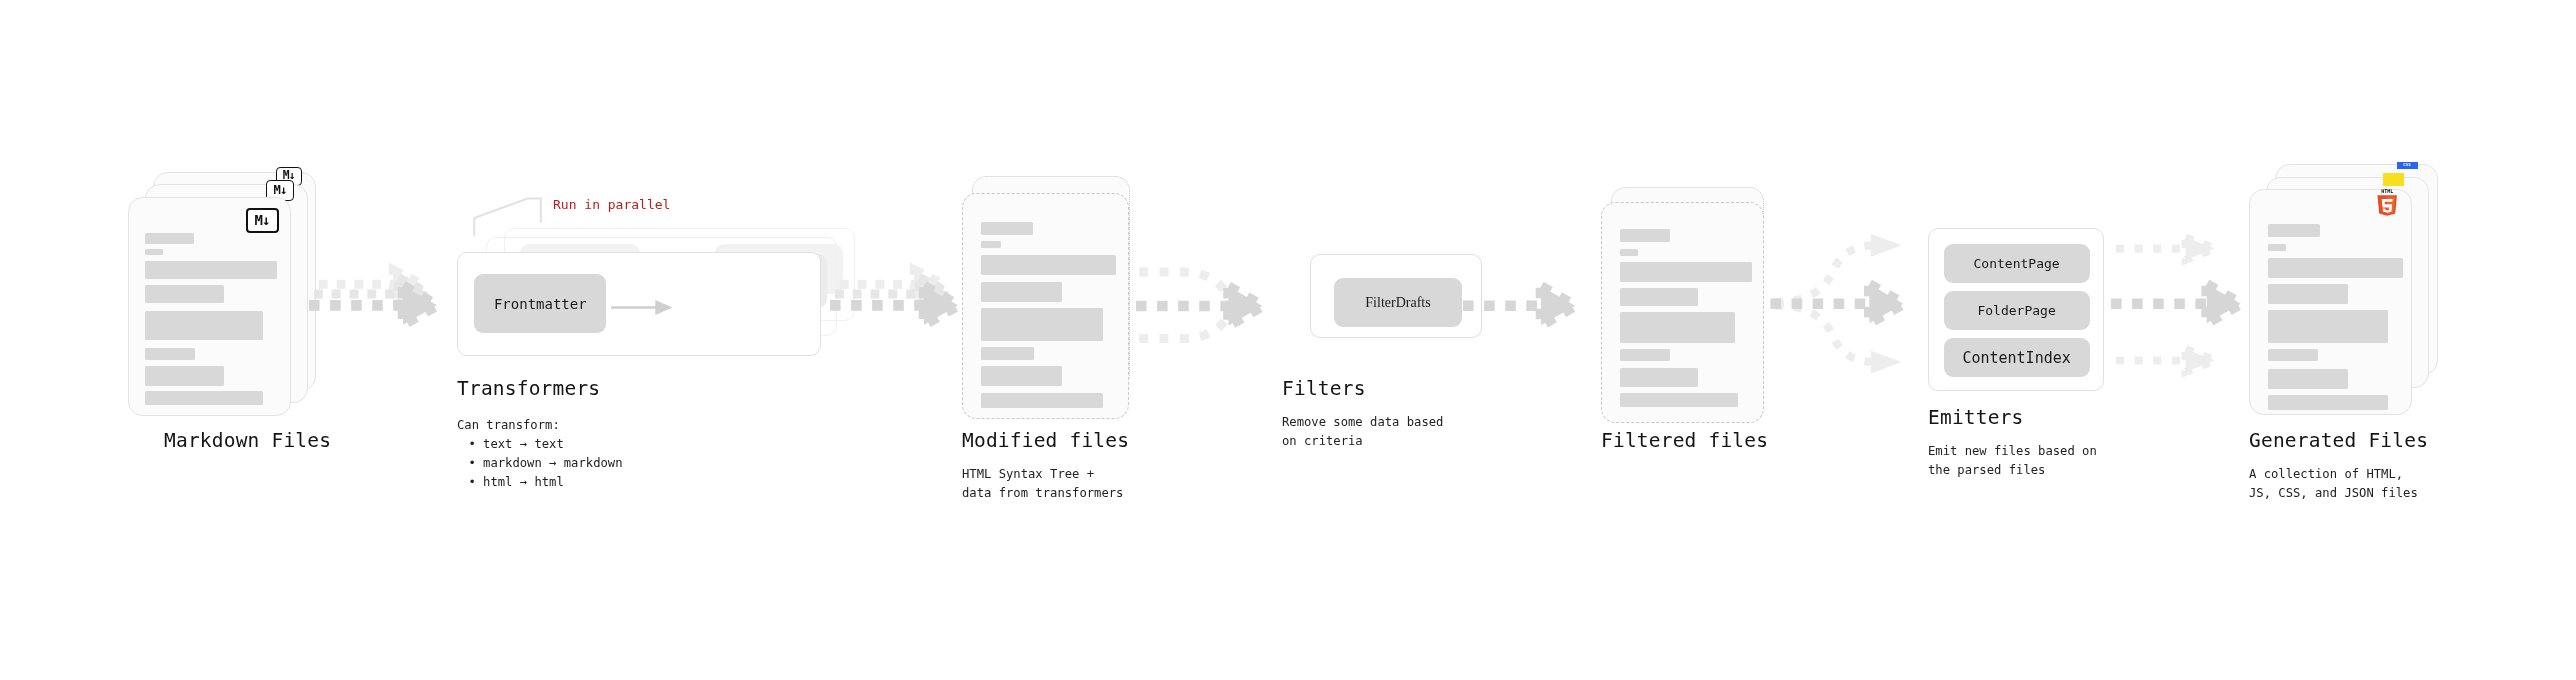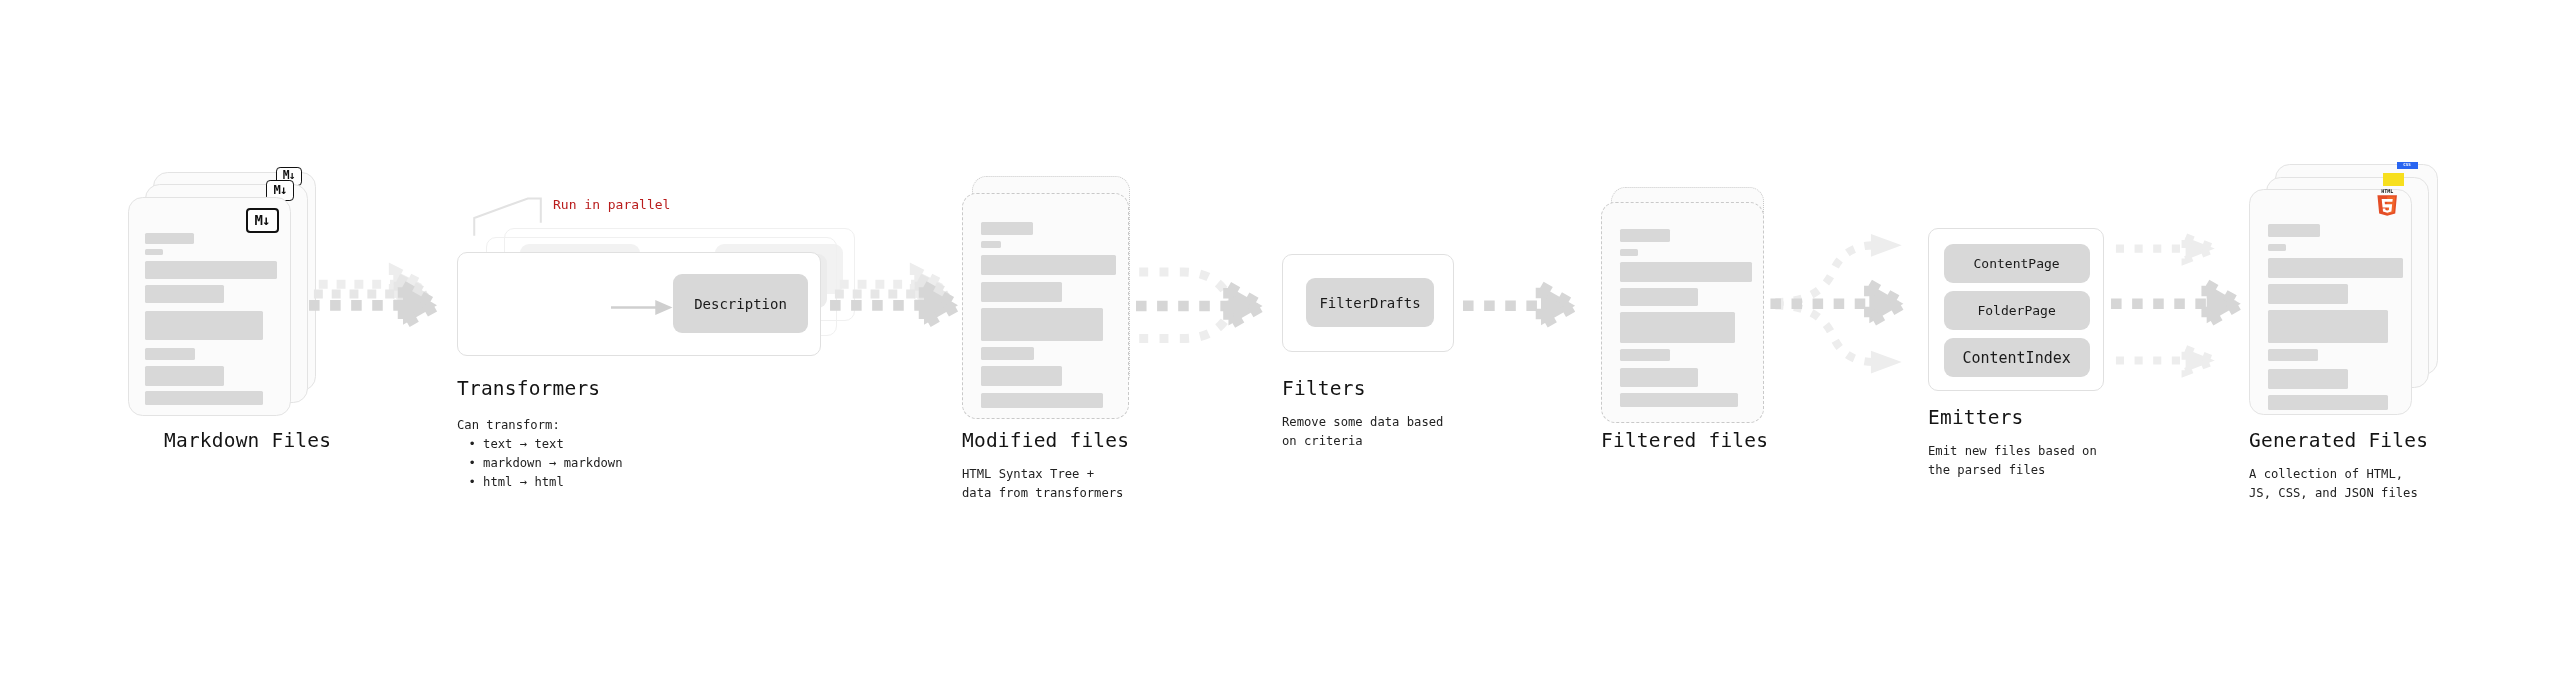--- a/index.html
+++ b/index.html
@@ -121,21 +121,21 @@
         <line x1="0" y1="6" x2="62" y2="6"></line>
           <polygon points="60,0 74,6 60,12"></polygon>
       </g>
       <g stroke="#e6e6e6" stroke-width="3" fill="#e6e6e6">
         <line x1="0" y1="22" x2="62" y2="22"></line>
           <polygon points="60,16 74,22 60,28"></polygon>
       </g>
     </svg>
 
     <div class="panel" style="left:457px;top:252px;width:364px;height:104px;">
-      <div class="chip" style="left:215px;top:21px;width:135px;height:59px;">Description</div>
+      <div class="chip" style="left:16.3px;top:21px;width:132px;height:59px;">Frontmatter</div>
     </div>
 
     <svg class="arrow" style="left:611px;top:301px;" width="65" height="16.3" viewBox="0 0 80 20">
       <g stroke="#cfcfcf" stroke-width="3" fill="#cfcfcf">
         <line x1="0" y1="8" x2="58" y2="8"></line>
           <polygon points="56,1 72,8 56,15"></polygon>
       </g>
     </svg>
 
     <div class="title" style="left:457px;top:377px;">Transformers</div>
@@ -185,21 +185,21 @@
       <path d="M4,22 L58,22 Q104,22 118,62"></path>
       <path d="M4,104 L58,104 Q104,104 118,66"></path>
     </g>
     <g stroke="#d6d6d6" stroke-width="13" stroke-dasharray="13 13" fill="#d6d6d6">
       <line x1="0" y1="64" x2="118" y2="64"></line>
       <polygon points="114,40 156,64 114,88"></polygon>
     </g>
   </svg>
 
   <div class="node">
-    <div class="panel" style="left:1282px;top:254px;width:172px;height:98px;">
+    <div class="panel" style="left:1310px;top:254px;width:172px;height:84px;font-family:Liberation Serif, serif;">
       <div class="chip" style="left:23px;top:23px;width:128px;height:49px;">FilterDrafts</div>
     </div>
     <div class="title" style="left:1282px;top:377px;">Filters</div>
     <div class="sub" style="left:1282px;top:413px;">Remove some data based
 on criteria</div>
   </div>
 
   <svg class="arrow" style="left:1463px;top:283px;" width="130" height="65" viewBox="0 0 160 80">
     <g stroke="#d6d6d6" stroke-width="13" stroke-dasharray="13 13" fill="#d6d6d6">
       <line x1="0" y1="28" x2="100" y2="28"></line>

